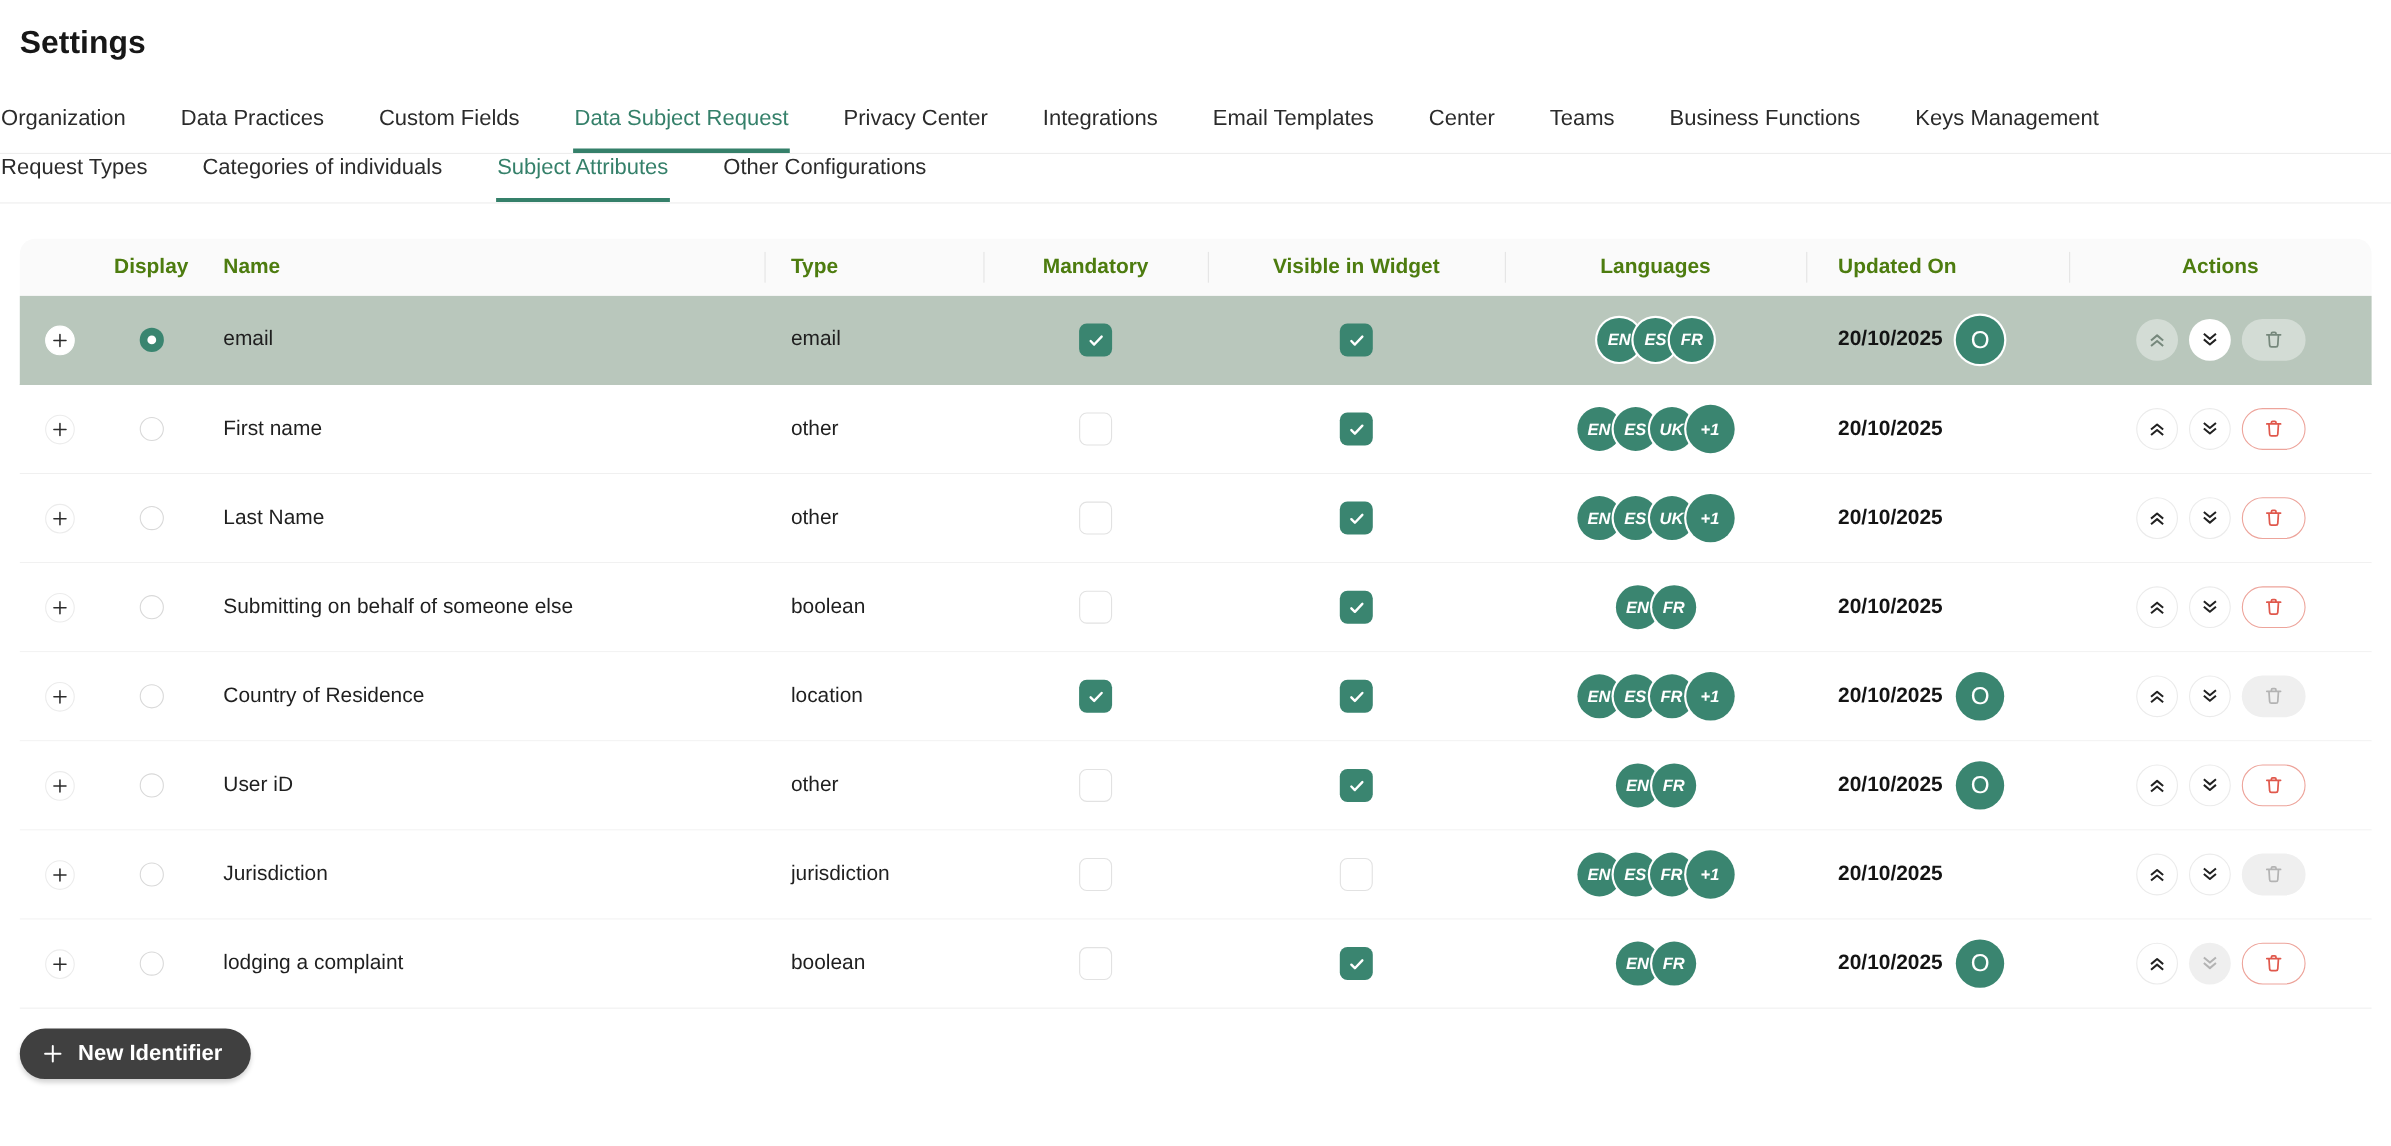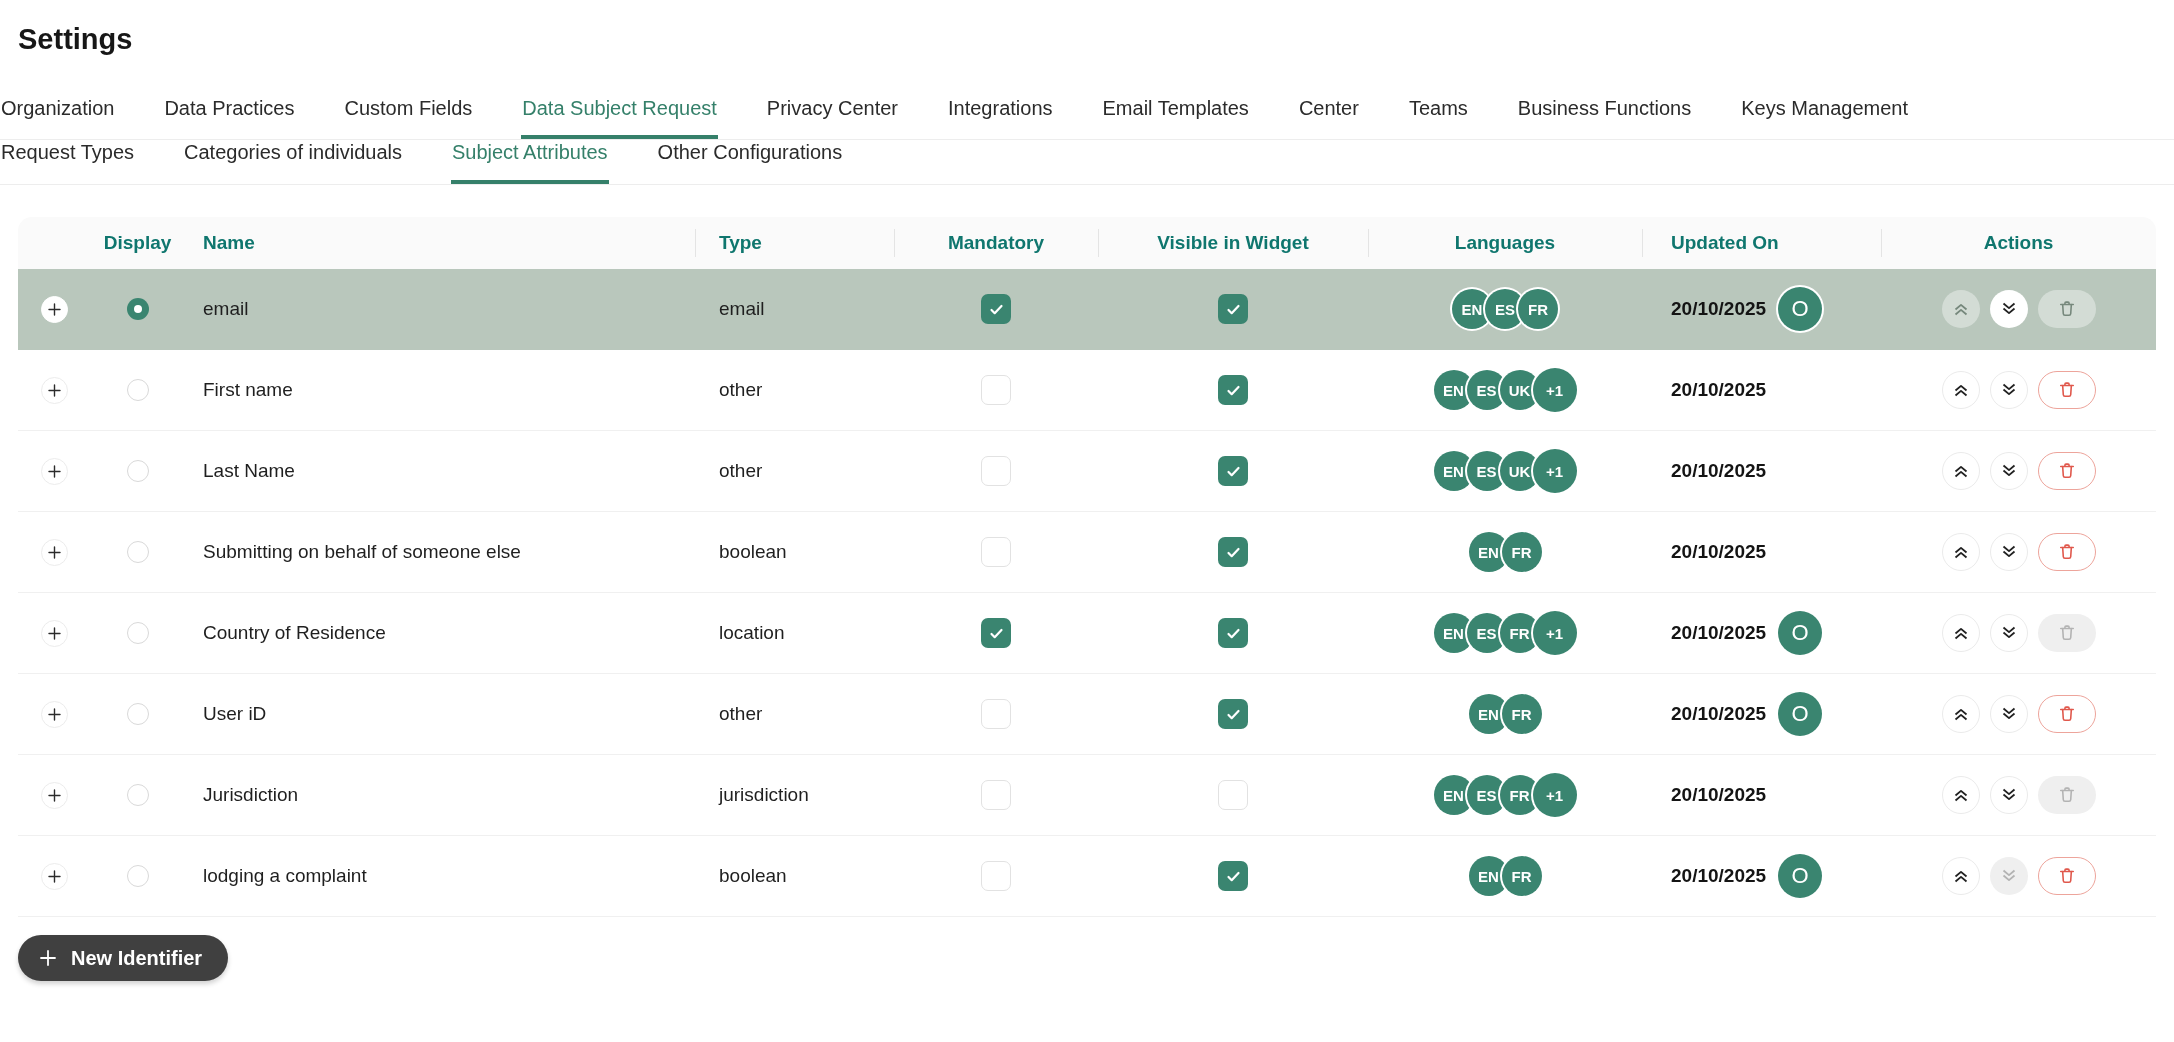--- a/index.html
+++ b/index.html
@@ -20,21 +20,21 @@
   
   .tabbar{display:flex;gap:48px;border-bottom:1px solid #ededed;}
   .tabbar.primary{margin-top:38px;}
   .tabbar.secondary{}
   .tab{font-size:20px;line-height:24px;color:#2b2b2b;padding:0 1px 19px;cursor:pointer;white-space:nowrap;}
   .tabbar.secondary .tab{padding-bottom:20px;}
   .tab.active{color:var(--green);font-weight:500;box-shadow:inset 0 -4px 0 var(--green);}
   
   .table{margin:32px 18px 0;width:2138px;border-radius:14px;}
   .thead{display:grid;grid-template-columns:var(--cols);height:52px;background:#fafafa;
-    border-radius:14px 14px 0 0;align-items:center;font-size:19px;font-weight:600;color:#0f766e;}
+    border-radius:14px 14px 0 0;align-items:center;font-size:19px;font-weight:600;color:#4d7c0f;}
   .th{position:relative;display:flex;align-items:center;height:100%;}
   .th.center{justify-content:center;}
   .th.pl18{padding-left:18px;}
   .th.pl24{padding-left:24px;}
   .th.pl29{padding-left:29px;}
   .th.sep::before{content:"";position:absolute;left:0;top:12px;height:28px;width:1px;background:#e4e4e4;}
   .row{display:grid;grid-template-columns:var(--cols);height:81px;align-items:center;
     border-bottom:1px solid #f0f0f0;background:#fff;font-size:19px;}
   .row.selected{background:var(--row-selected);border-bottom-color:var(--row-selected);}
   .cell{display:flex;align-items:center;height:100%;}
@@ -50,21 +50,21 @@
   .radio{width:22px;height:22px;border-radius:50%;border:1.5px solid #d9d9d9;background:#fff;cursor:pointer;}
   .radio.on{border:none;background:var(--badge);position:relative;}
   .radio.on::after{content:"";position:absolute;left:7px;top:7px;width:8px;height:8px;border-radius:50%;background:#fff;}
   
   .checkbox{width:30px;height:30px;border-radius:7px;border:1.5px solid #e2e2e2;background:#fff;
     display:flex;align-items:center;justify-content:center;cursor:pointer;}
   .checkbox svg{display:none;}
   .checkbox.checked{border:none;background:var(--badge);}
   .checkbox.checked svg{display:block;}
   
-  .langs{display:flex;align-items:center;justify-content:center;}
+  .langs{display:flex;align-items:center;justify-content:center;font-style:italic;}
   .badge{width:40px;height:40px;border-radius:50%;background:var(--badge);color:#fff;font-size:15px;
     font-weight:700;display:flex;align-items:center;justify-content:center;box-shadow:0 0 0 2px #fff;}
   .badge + .badge{margin-left:-7px;}
   .badge.plus{width:44px;height:44px;}
   .avatar{width:44px;height:44px;border-radius:50%;background:var(--badge);color:#fff;font-size:22px;
     font-weight:500;display:flex;align-items:center;justify-content:center;box-shadow:0 0 0 2px #fff;margin-left:12px;}
   .updated-text{font-weight:600;color:#141414;}
   
   .actions{display:flex;align-items:center;justify-content:center;gap:10px;}
   .abtn{width:38px;height:38px;border-radius:50%;display:flex;align-items:center;justify-content:center;

